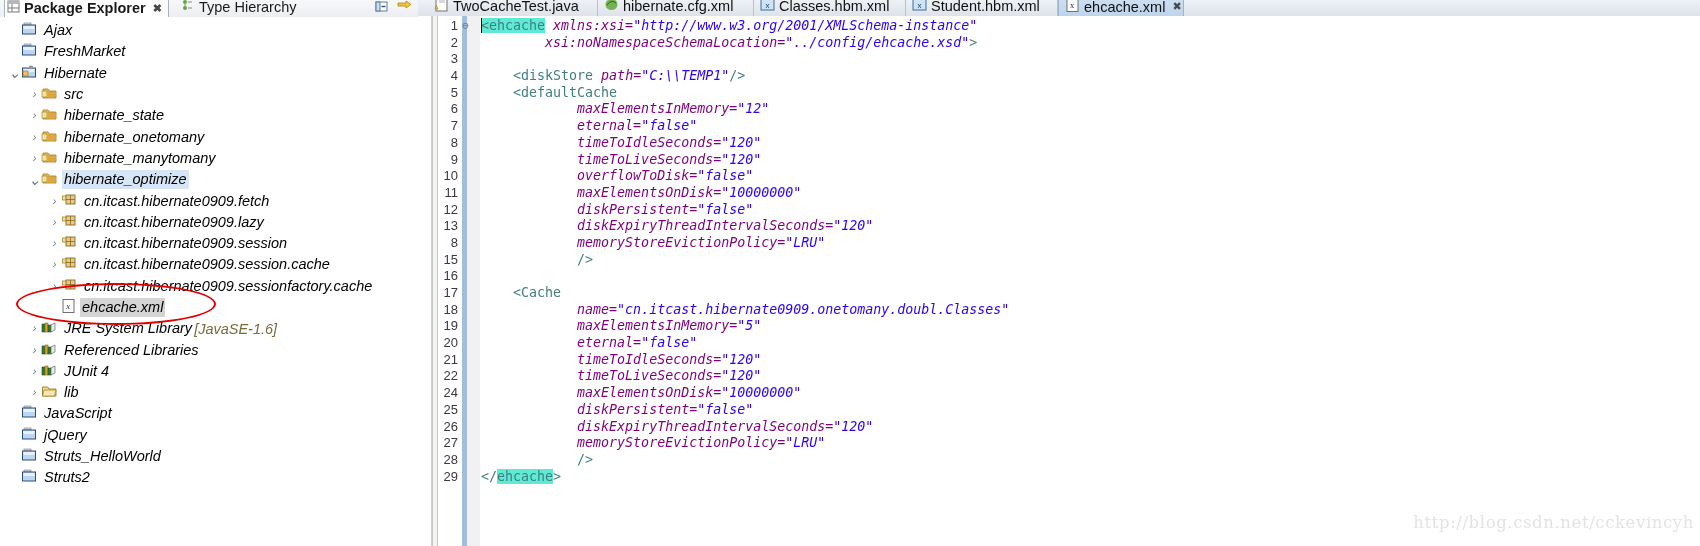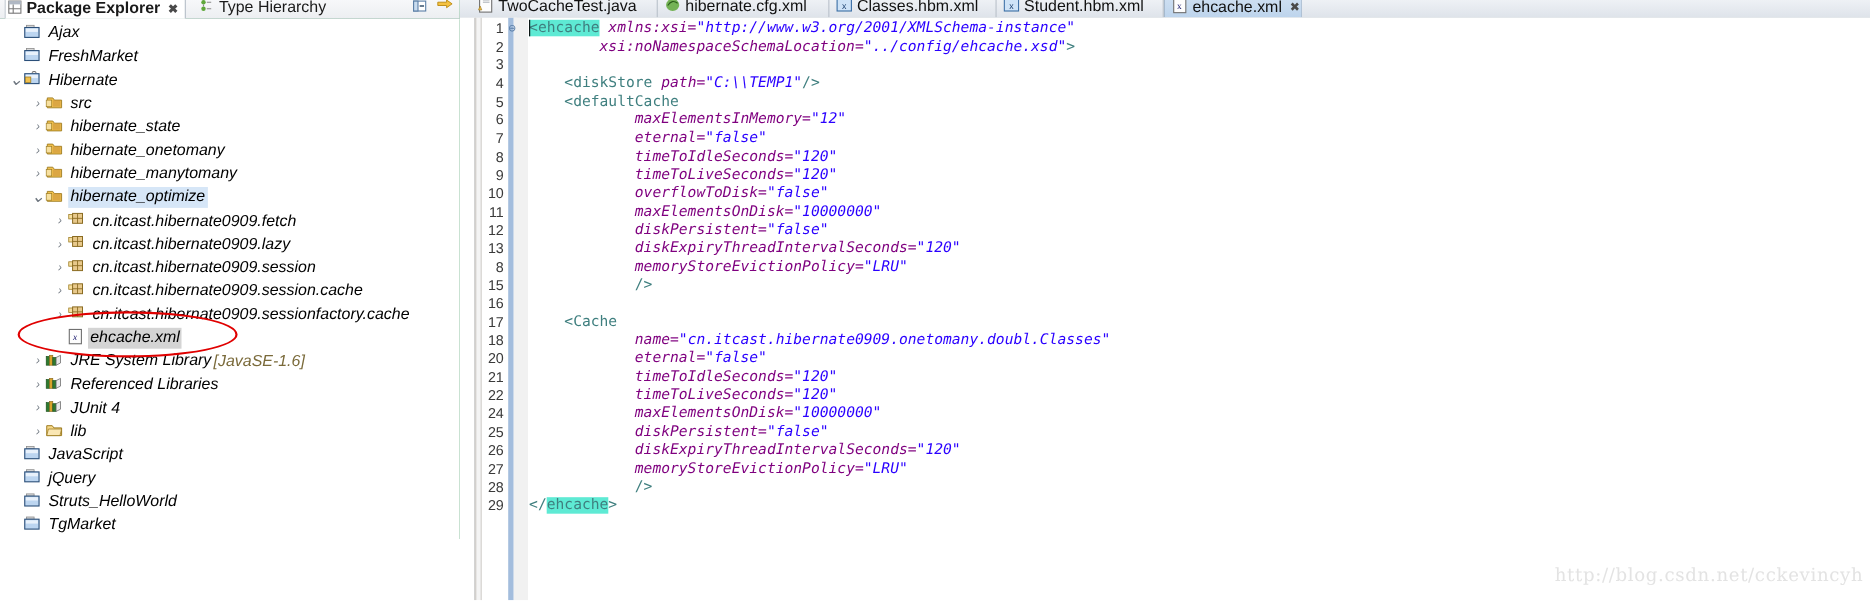--- a/index.html
+++ b/index.html
@@ -16,21 +16,21 @@
     position: relative;
     width: 1700px; height: 546px;
     background: #ffffff;
   }
 
   
   #left-panel {
     position: absolute;
     left: 0; top: 0;
     width: 418px; height: 490px;
-    background: #15803d;
+    background: #a16207;
     overflow: hidden;
   }
   .view-tabbar {
     position: relative;
     height: 17px;
     background: linear-gradient(to bottom, #f7f8fa 0%, #eceef1 100%);
     border-bottom: 1px solid #a9b3bd;
     overflow: hidden;
   }
   .view-tab {
@@ -519,20 +519,29 @@
           <span class="lbl">jQuery</span>
         </div>
         <div class="tree-row" style="padding-left: 8px;">
           <span class="twisty"></span>
           <span class="icon-img" style="margin-right: 4px;"><svg width="17" height="16" viewBox="0 0 17 16">
         <rect x="3" y="2" width="7" height="2" fill="#d9d9d9" stroke="#8a8a8a" stroke-width="0.7"></rect>
         <rect x="1.5" y="4" width="13" height="9" fill="#bcd5f0" stroke="#2b4f79" stroke-width="1"></rect>
         <rect x="2.5" y="5" width="11" height="3" fill="#e8f1fb"></rect>
       </svg></span>
           <span class="lbl">Struts_HelloWorld</span>
+        </div>
+        <div class="tree-row" style="padding-left: 8px;">
+          <span class="twisty"></span>
+          <span class="icon-img" style="margin-right: 4px;"><svg width="17" height="16" viewBox="0 0 17 16">
+        <rect x="3" y="2" width="7" height="2" fill="#d9d9d9" stroke="#8a8a8a" stroke-width="0.7"></rect>
+        <rect x="1.5" y="4" width="13" height="9" fill="#bcd5f0" stroke="#2b4f79" stroke-width="1"></rect>
+        <rect x="2.5" y="5" width="11" height="3" fill="#e8f1fb"></rect>
+      </svg></span>
+          <span class="lbl">Struts2</span>
         </div>
         <div class="tree-row" style="padding-left: 8px;">
           <span class="twisty"></span>
           <span class="icon-img" style="margin-right: 4px;"><svg width="17" height="16" viewBox="0 0 17 16">
         <rect x="3" y="2" width="7" height="2" fill="#d9d9d9" stroke="#8a8a8a" stroke-width="0.7"></rect>
         <rect x="1.5" y="4" width="13" height="9" fill="#bcd5f0" stroke="#2b4f79" stroke-width="1"></rect>
         <rect x="2.5" y="5" width="11" height="3" fill="#e8f1fb"></rect>
       </svg></span>
           <span class="lbl">TgMarket</span>
         </div>
@@ -599,20 +608,21 @@
           <div class="code-line"><span class="ln">9</span><span class="ctext"><span class="punct">            </span><span class="attr">timeToLiveSeconds=</span><span class="val">"120"</span></span></div>
           <div class="code-line"><span class="ln">10</span><span class="ctext"><span class="punct">            </span><span class="attr">overflowToDisk=</span><span class="val">"false"</span></span></div>
           <div class="code-line"><span class="ln">11</span><span class="ctext"><span class="punct">            </span><span class="attr">maxElementsOnDisk=</span><span class="val">"10000000"</span></span></div>
           <div class="code-line"><span class="ln">12</span><span class="ctext"><span class="punct">            </span><span class="attr">diskPersistent=</span><span class="val">"false"</span></span></div>
           <div class="code-line"><span class="ln">13</span><span class="ctext"><span class="punct">            </span><span class="attr">diskExpiryThreadIntervalSeconds=</span><span class="val">"120"</span></span></div>
           <div class="code-line"><span class="ln">8</span><span class="ctext"><span class="punct">            </span><span class="attr">memoryStoreEvictionPolicy=</span><span class="val">"LRU"</span></span></div>
           <div class="code-line"><span class="ln">15</span><span class="ctext"><span class="punct">            </span><span class="tag">/&gt;</span></span></div>
           <div class="code-line"><span class="ln">16</span><span class="ctext"></span></div>
           <div class="code-line"><span class="ln">17</span><span class="ctext"><span class="punct">    </span><span class="tag">&lt;Cache</span></span></div>
           <div class="code-line"><span class="ln">18</span><span class="ctext"><span class="punct">            </span><span class="attr">name=</span><span class="val">"cn.itcast.hibernate0909.onetomany.doubl.Classes"</span></span></div>
+          <div class="code-line"><span class="ln">19</span><span class="ctext"><span class="punct">            </span><span class="attr">maxElementsInMemory=</span><span class="val">"5"</span></span></div>
           <div class="code-line"><span class="ln">20</span><span class="ctext"><span class="punct">            </span><span class="attr">eternal=</span><span class="val">"false"</span></span></div>
           <div class="code-line"><span class="ln">21</span><span class="ctext"><span class="punct">            </span><span class="attr">timeToIdleSeconds=</span><span class="val">"120"</span></span></div>
           <div class="code-line"><span class="ln">22</span><span class="ctext"><span class="punct">            </span><span class="attr">timeToLiveSeconds=</span><span class="val">"120"</span></span></div>
           <div class="code-line"><span class="ln">24</span><span class="ctext"><span class="punct">            </span><span class="attr">maxElementsOnDisk=</span><span class="val">"10000000"</span></span></div>
           <div class="code-line"><span class="ln">25</span><span class="ctext"><span class="punct">            </span><span class="attr">diskPersistent=</span><span class="val">"false"</span></span></div>
           <div class="code-line"><span class="ln">26</span><span class="ctext"><span class="punct">            </span><span class="attr">diskExpiryThreadIntervalSeconds=</span><span class="val">"120"</span></span></div>
           <div class="code-line"><span class="ln">27</span><span class="ctext"><span class="punct">            </span><span class="attr">memoryStoreEvictionPolicy=</span><span class="val">"LRU"</span></span></div>
           <div class="code-line"><span class="ln">28</span><span class="ctext"><span class="punct">            </span><span class="tag">/&gt;</span></span></div>
           <div class="code-line"><span class="ln">29</span><span class="ctext"><span class="tag">&lt;/</span><span class="tagsel">ehcache</span><span class="tag">&gt;</span></span></div>
         </div>

